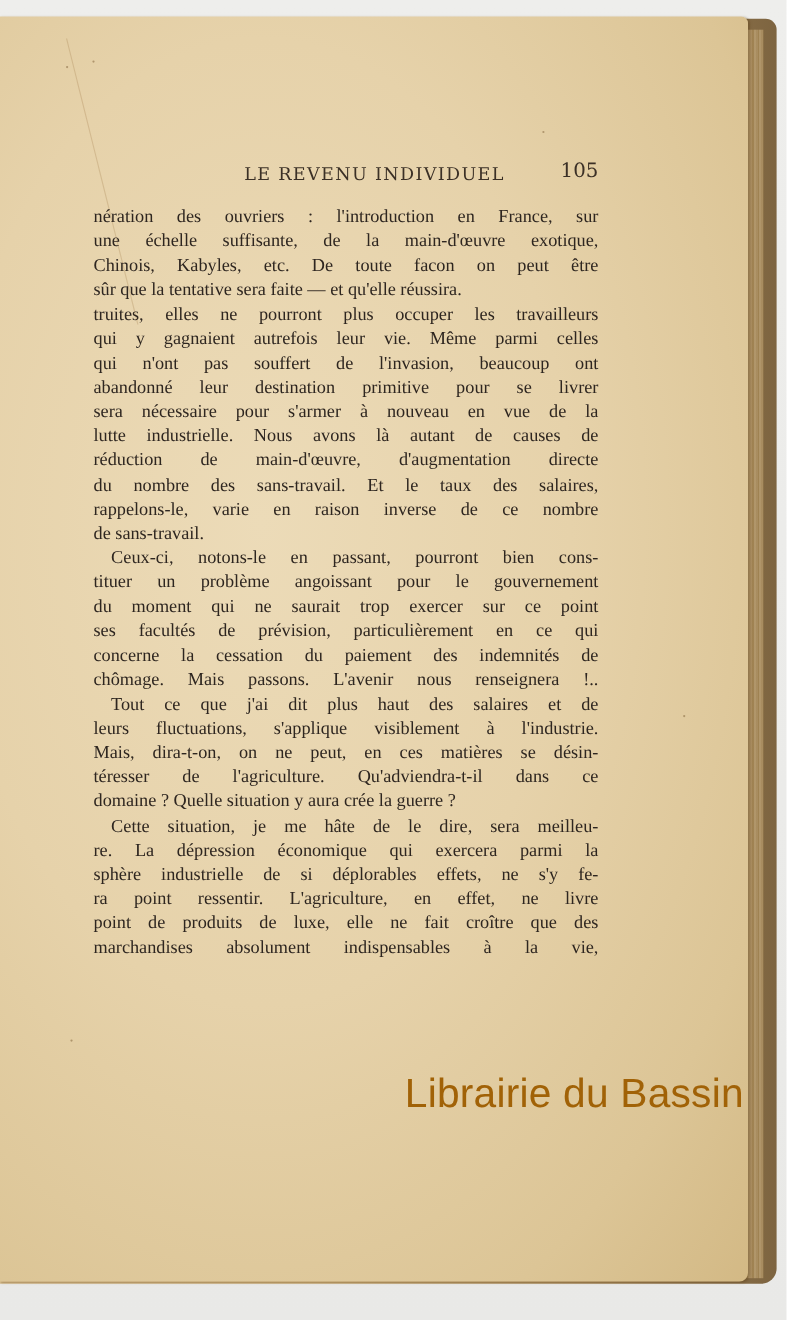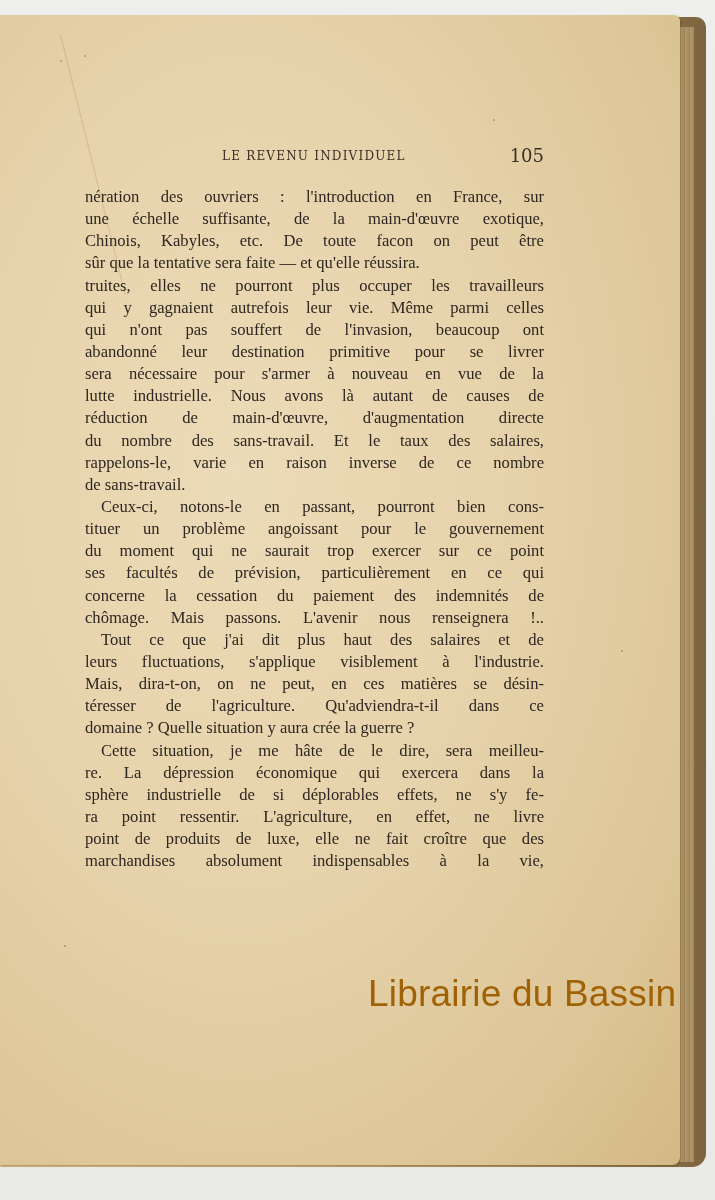--- a/index.html
+++ b/index.html
@@ -29,21 +29,21 @@
     position:absolute; left:0; top:20px; width:60px; height:260px;
     border-right:1px solid rgba(150,110,60,0.25);
     transform: skewX(14deg); transform-origin: top left;
   }
   .running-head {
     position:absolute; left:222px; top:146px; width:322px; height:22px;
     color:#3b3026;
   }
   .rh-title {
     position:absolute; left:0; top:3px;
-    font-size:12px; letter-spacing:1.2px; font-variant: small-caps;
+    font-size:16px; letter-spacing:1.2px; font-variant: small-caps;
   }
   .rh-page {
     position:absolute; right:0; top:-1px; font-size:18px;
   }
   .text {
     position:absolute; left:85px; top:186px; width:459px;
     color:#2e2620; font-size:16.6px; line-height:22.15px;font-family:Liberation Serif, serif;
   }
   .line {
     display:block; white-space:nowrap; text-align:justify; text-align-last:justify;
@@ -96,20 +96,20 @@
     <span class="line">du moment qui ne saurait trop exercer sur ce point</span>
     <span class="line">ses facultés de prévision, particulièrement en ce qui</span>
     <span class="line">concerne la cessation du paiement des indemnités de</span>
     <span class="line">chômage. Mais passons. L'avenir nous renseignera !..</span>
     <span class="line indent">Tout ce que j'ai dit plus haut des salaires et de</span>
     <span class="line">leurs fluctuations, s'applique visiblement à l'industrie.</span>
     <span class="line">Mais, dira-t-on, on ne peut, en ces matières se désin-</span>
     <span class="line">téresser de l'agriculture. Qu'adviendra-t-il dans ce</span>
     <span class="line last">domaine ? Quelle situation y aura crée la guerre ?</span>
     <span class="line indent">Cette situation, je me hâte de le dire, sera meilleu-</span>
-    <span class="line">re. La dépression économique qui exercera dans la</span>
+    <span class="line">re. La dépression économique qui exercera parmi la</span>
     <span class="line">sphère industrielle de si déplorables effets, ne s'y fe-</span>
     <span class="line">ra point ressentir. L'agriculture, en effet, ne livre</span>
     <span class="line">point de produits de luxe, elle ne fait croître que des</span>
     <span class="line">marchandises absolument indispensables à la vie,</span>
   </div>
 
 <div class="watermark">Librairie du Bassin</div>
 
 </body></html>

